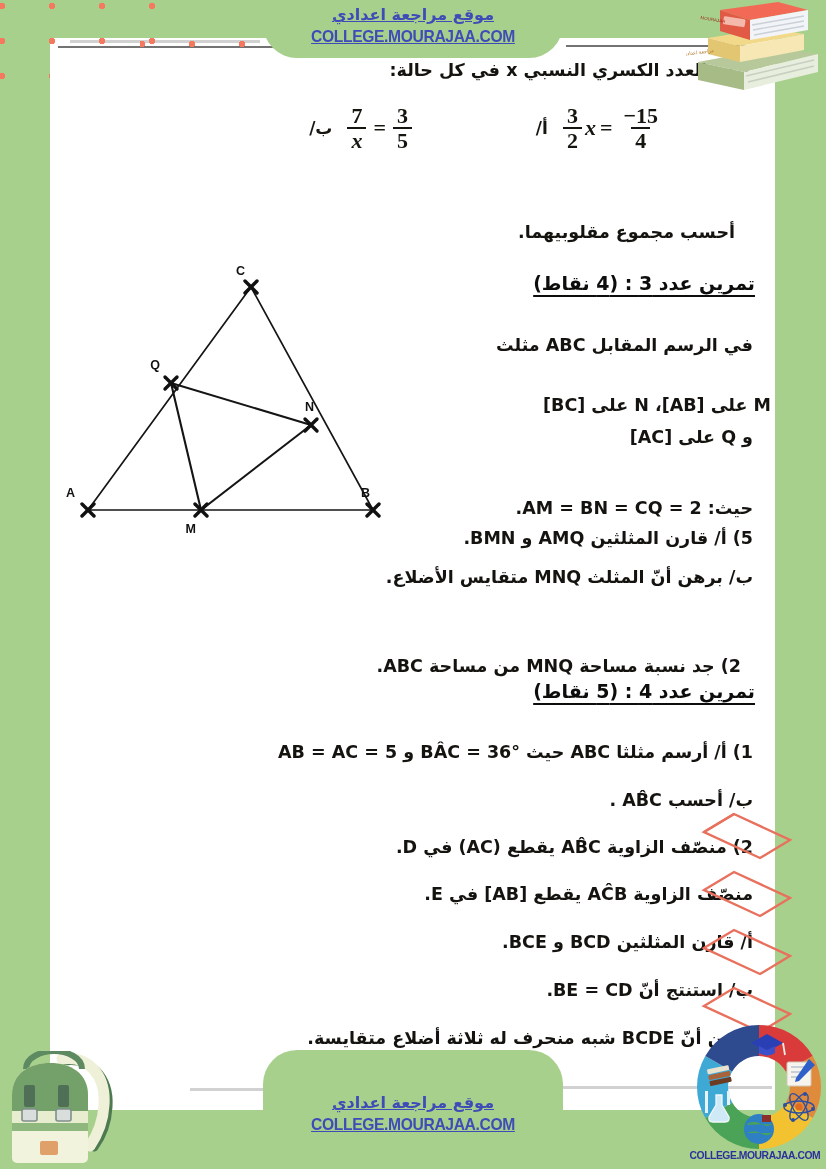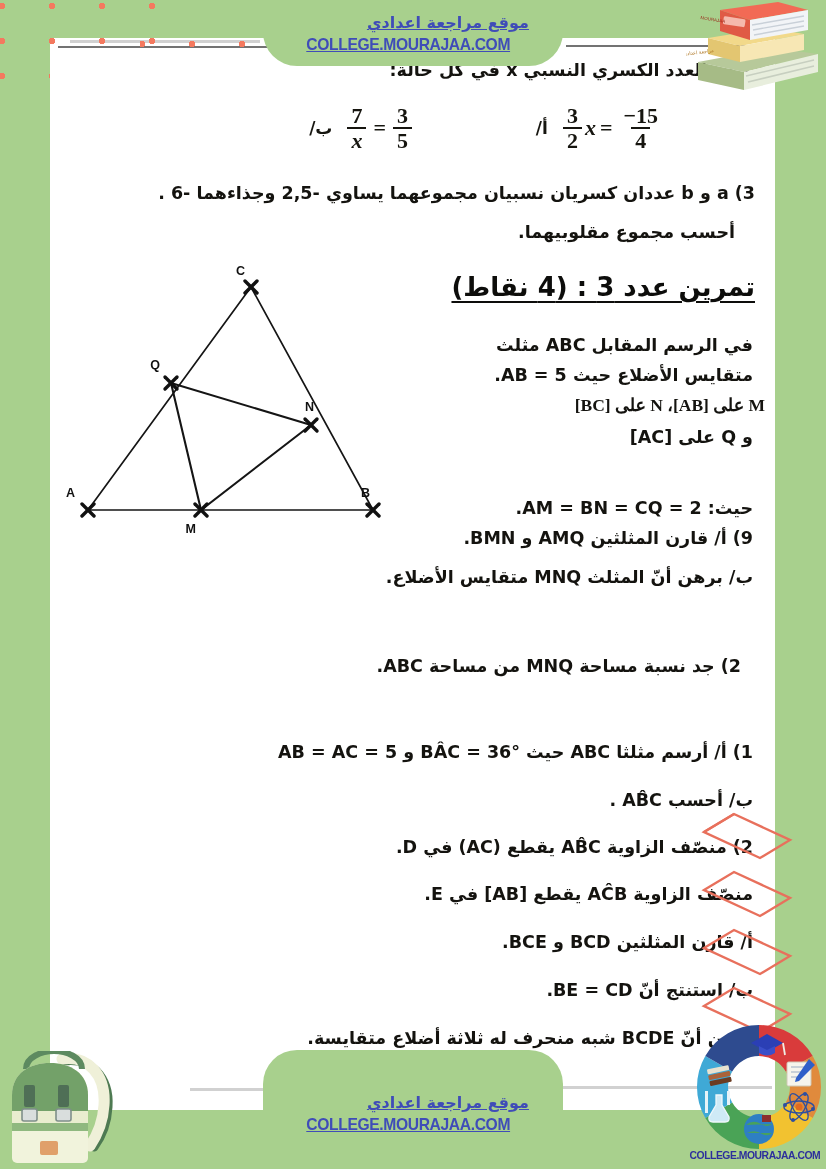--- a/index.html
+++ b/index.html
@@ -77,23 +77,23 @@
     opacity: .85;
   }
   .scan-line.soft { background: #bdbdbd; height: 3px; opacity: .7; }
 
   
   .brand-badge {
     position: absolute;
     left: 50%;
     transform: translateX(-50%);
     background: #a8d08d;
+    text-align: center;
     z-index: 10;
     padding: 4px 34px 10px 34px;
-    margin-top: 8px;
   }
   .brand-badge.top {
     top: 0;
     width: 300px;
     border-bottom-left-radius: 34px;
     border-bottom-right-radius: 34px;
   }
   .brand-badge.bottom {
     bottom: 0;
     width: 300px;
@@ -143,21 +143,21 @@
     color: #14130f;
     font-weight: 700;
     white-space: nowrap;
   }
 
   .sz18 { font-size: 17.5px; }
 
   .heading {
     font-family: "DejaVu Sans", "Liberation Sans", sans-serif;
     font-weight: 700;
-    font-size: 26px;
+    font-size: 19px;
     color: #0d0d0b;
     text-decoration: underline;
     text-underline-offset: 5px;
     text-decoration-thickness: 2px;
     white-space: nowrap;
   }
   .ital { font-style: italic; }
 
   
   .mathrow {
@@ -282,34 +282,33 @@
         <span class="num">7</span>
         <span class="den ital">x</span>
       </span>
       <span class="eq">=</span>
       <span class="frac">
         <span class="num">3</span>
         <span class="den">5</span>
       </span>
     </div>
 
-    <div class="ln sz18" style="right:20px; top:133px;">3) a و b عددان كسريان نسبيان مجموعهما يساوي -2,5 وجذاءهما -6 .</div>
     <div class="ln sz18" style="right:40px; top:172px;">أحسب مجموع مقلوبيهما.</div>
 
     <div class="heading" style="position:absolute; right:20px; top:222px;">تمرين عدد 3 : (4 نقاط)</div>
 
     <div class="ln sz18" style="right:22px; top:285px;">في الرسم المقابل ABC مثلث</div>
-    <div class="ln sz18" style="right:22px; top:315px;">متقايس الأضلاع حيث AB = 5.</div>
-    <div class="ln sz18" style="right:10px; top:345px;font-family:Liberation Serif, serif;">M على [AB]، N على [BC]</div>
+    <div class="ln sz18" style="right:4px; top:345px;">M على [AB]، N على [BC]</div>
     <div class="ln sz18" style="right:22px; top:377px;">و Q على [AC]</div>
     <div class="ln sz18" style="right:22px; top:432px;margin-top:16px;">حيث: AM = BN = CQ = 2.</div>
-    <div class="ln sz18" style="right:22px; top:478px;">9) أ/ قارن المثلثين AMQ و BMN.</div>
+    <div class="ln sz18" style="right:22px; top:478px;">5) أ/ قارن المثلثين AMQ و BMN.</div>
     <div class="ln sz18" style="right:22px; top:517px;">ب/ برهن أنّ المثلث MNQ متقايس الأضلاع.</div>
     <div class="ln sz18" style="right:34px; top:574px;margin-top:32px;">2) جد نسبة مساحة MNQ من مساحة ABC.</div>
 
+    <div class="heading" style="position:absolute; right:20px; top:630px;">تمرين عدد 4 : (5 نقاط)</div>
 
     <div class="ln sz18" style="right:22px; top:692px;">1) أ/ أرسم مثلثا ABC حيث BÂC = 36° و AB = AC = 5</div>
     <div class="ln sz18" style="right:22px; top:740px;">ب/ أحسب AB̂C .</div>
     <div class="ln sz18" style="right:22px; top:787px;">2) منصّف الزاوية AB̂C يقطع (AC) في D.</div>
     <div class="ln sz18" style="right:22px; top:834px;">منصّف الزاوية AĈB يقطع [AB] في E.</div>
     <div class="ln sz18" style="right:22px; top:882px;">أ/ قارن المثلثين BCD و BCE.</div>
     <div class="ln sz18" style="right:22px; top:930px;">ب/ استنتج أنّ BE = CD.</div>
     <div class="ln sz18" style="right:22px; top:978px;">برهن أنّ BCDE شبه منحرف له ثلاثة أضلاع متقايسة.</div>
 
     <div class="figure">

